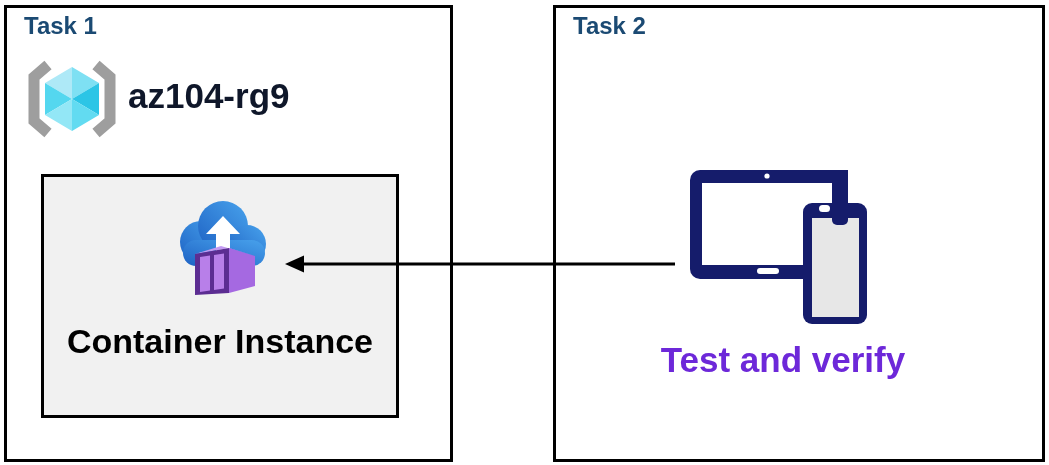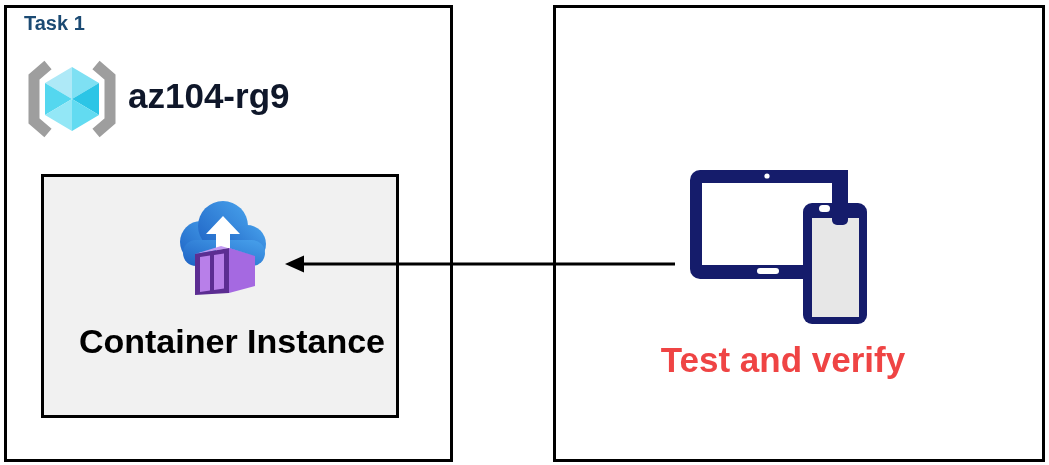--- a/index.html
+++ b/index.html
@@ -4,56 +4,57 @@
 <style>
   html,body{margin:0;padding:0;background:#fff;}
   .canvas{
     position:relative;width:1049px;height:465px;background:#fff;
     font-family:"Liberation Sans",sans-serif;overflow:hidden;
   }
   .task-box{position:absolute;border:3px solid #000;background:#fff;box-sizing:border-box;}
   #task1-box{left:4px;top:5px;width:449px;height:457px;}
   #task2-box{left:553px;top:5px;width:492px;height:457px;}
   .task-title{
-    position:absolute;font-size:20px;font-weight:700;color:var(--title-blue,#1B4A73);
+    position:absolute;font-size:24px;font-weight:700;color:var(--title-blue,#1B4A73);
     letter-spacing:0px;white-space:nowrap;
   }
   #task1-title{left:24px;top:12px;}
   #task2-title{left:573px;top:12px;}
   #rg-icon{position:absolute;left:27px;top:60px;width:90px;height:78px;}
   #rg-name{
     position:absolute;left:128px;top:76px;font-size:35px;font-weight:700;color:#0f172a;
     white-space:nowrap;
   }
   #container-card{
     position:absolute;left:41px;top:174px;width:358px;height:244px;
     background:var(--card-bg,#F1F1F1);border:3px solid #000;box-sizing:border-box;
   }
   #ci-icon{position:absolute;left:175px;top:196px;width:96px;height:110px;}
   #ci-label{
     position:absolute;left:41px;top:322px;width:358px;text-align:center;
-    font-size:34px;font-weight:700;color:#000;white-space:nowrap;margin-left:12px;
+    font-size:34px;font-weight:700;color:#000;white-space:nowrap;
   }
   #devices-icon{position:absolute;left:683px;top:163px;width:195px;height:168px;}
   #test-label{
     position:absolute;left:603px;top:340px;width:360px;text-align:center;
-    font-size:35px;font-weight:700;color:#ef4444;white-space:nowrap;
+    font-size:35px;font-weight:700;color:#6d28d9;white-space:nowrap;
   }
   #arrow-overlay{position:absolute;left:0;top:0;width:1049px;height:465px;pointer-events:none;}
 </style>
 </head>
 <body>
 
 <div class="canvas">
 
   <div class="task-box" id="task1-box"></div>
 
   <div class="task-box" id="task2-box"></div>
 
   <div class="task-title" id="task1-title">Task 1</div>
+  <div class="task-title" id="task2-title">Task 2</div>
 
   <svg id="rg-icon" viewBox="0 0 90 78">
     <path d="M21,5 L7,17 L7,61 L21,73" fill="none" style="stroke:var(--bracket-gray)" stroke-width="11"></path>
     <path d="M69,5 L83,17 L83,61 L69,73" fill="none" style="stroke:var(--bracket-gray)" stroke-width="11"></path>
     <g>
       <polygon points="45,7 18,23 45,39" style="fill:var(--cube-light)"></polygon>
       <polygon points="45,7 72,23 45,39" style="fill:var(--cube-mid1)"></polygon>
       <polygon points="18,23 18,55 45,39" style="fill:var(--cube-mid2)"></polygon>
       <polygon points="72,23 72,55 45,39" style="fill:var(--cube-dark)"></polygon>
       <polygon points="18,55 45,71 45,39" style="fill:var(--cube-pale)"></polygon>

